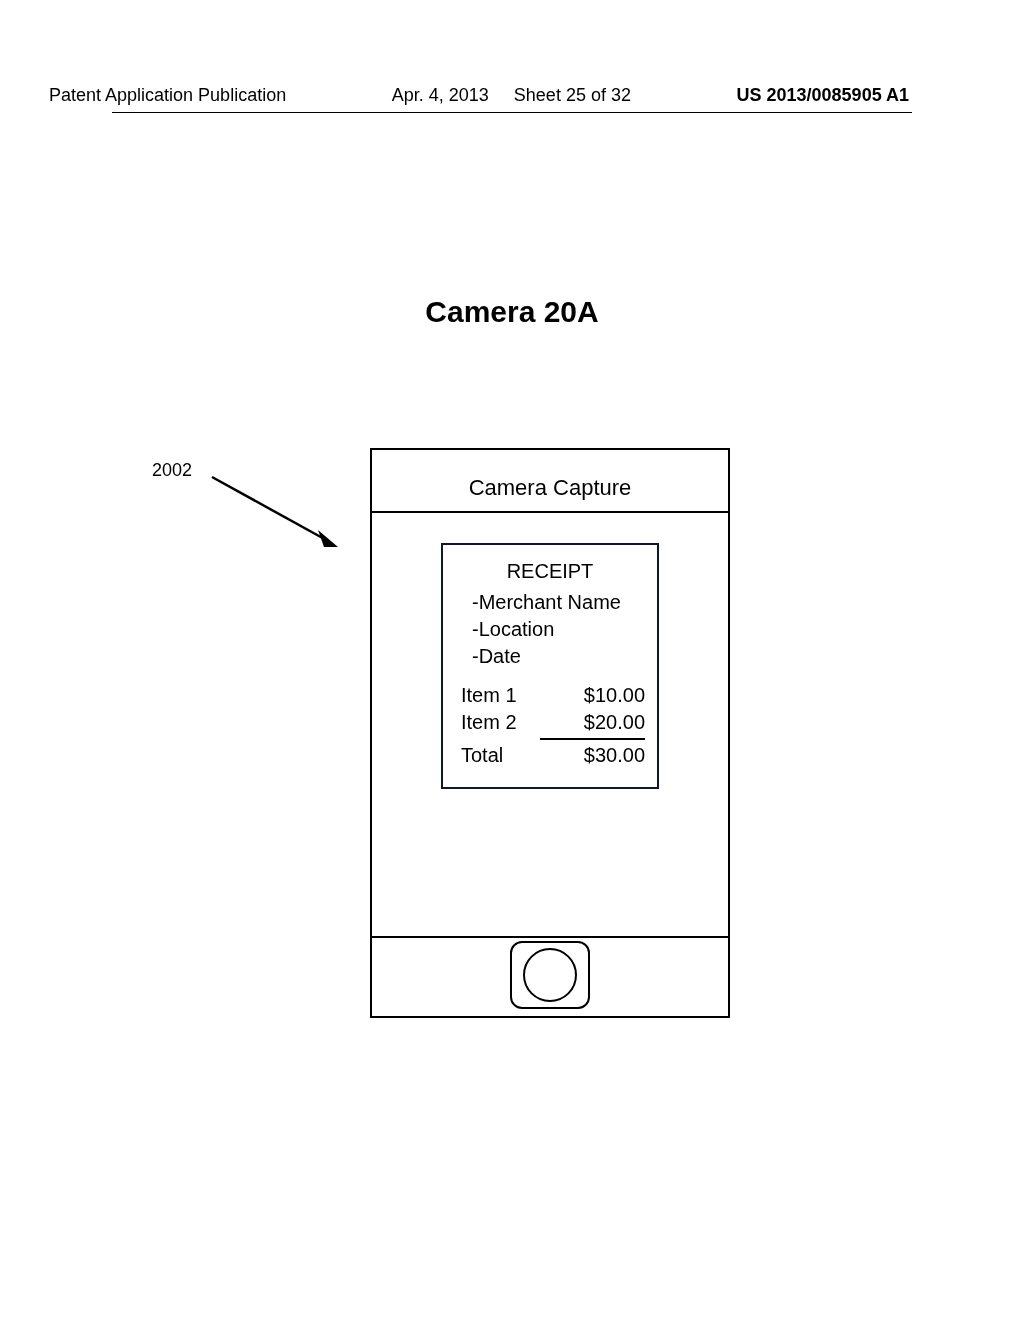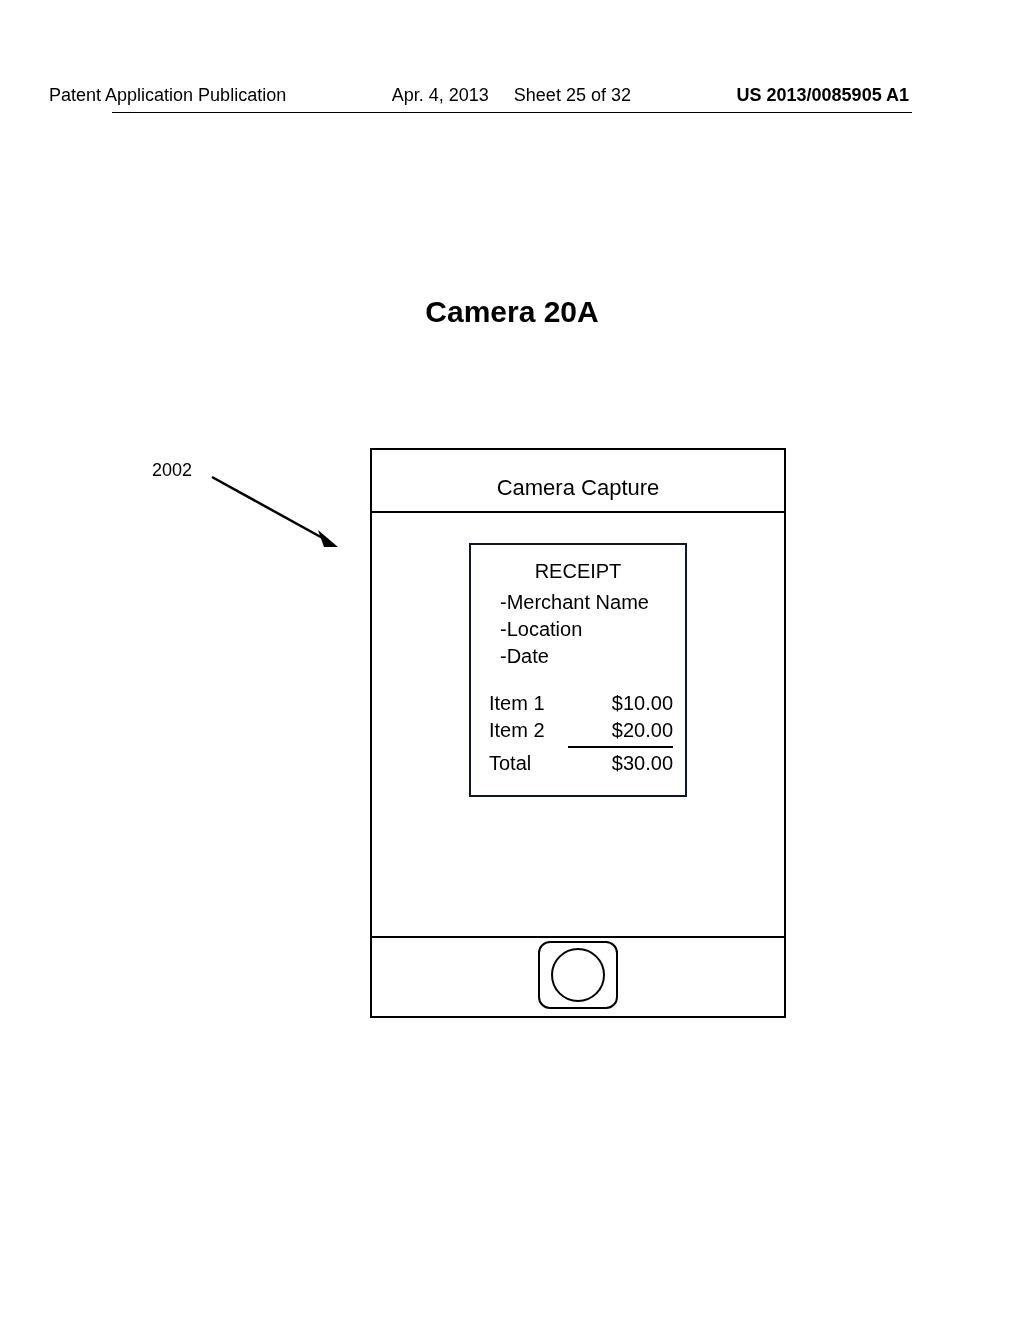--- a/index.html
+++ b/index.html
@@ -58,21 +58,21 @@
       position: absolute;
       top: 475px;
       left: 210px;
       width: 130px;
       height: 75px;
     }
     .phone-frame {
       position: absolute;
       top: 448px;
       left: 370px;
-      width: 416px;
+      width: 360px;
       height: 570px;
       border: 2px solid black;
     }
     .phone-title {
       text-align: center;
       font-size: 22px;
       padding: 25px 0 10px 0;
     }
     .title-divider {
       border-top: 2px solid black;
@@ -86,21 +86,21 @@
       font-size: 20px;
     }
     .receipt-header {
       text-align: center;
       margin-bottom: 8px;
     }
     .receipt-line {
       margin: 4px 17px;
     }
     .receipt-items {
-      margin-top: 22px;
+      margin-top: 14px;
     }
     .receipt-item {
       display: flex;
       justify-content: space-between;
       padding: 2px 0 2px 6px;
     }
     .item-divider {
       border-top: 2px solid black;
       margin: 2px 0 2px 85px;
     }

